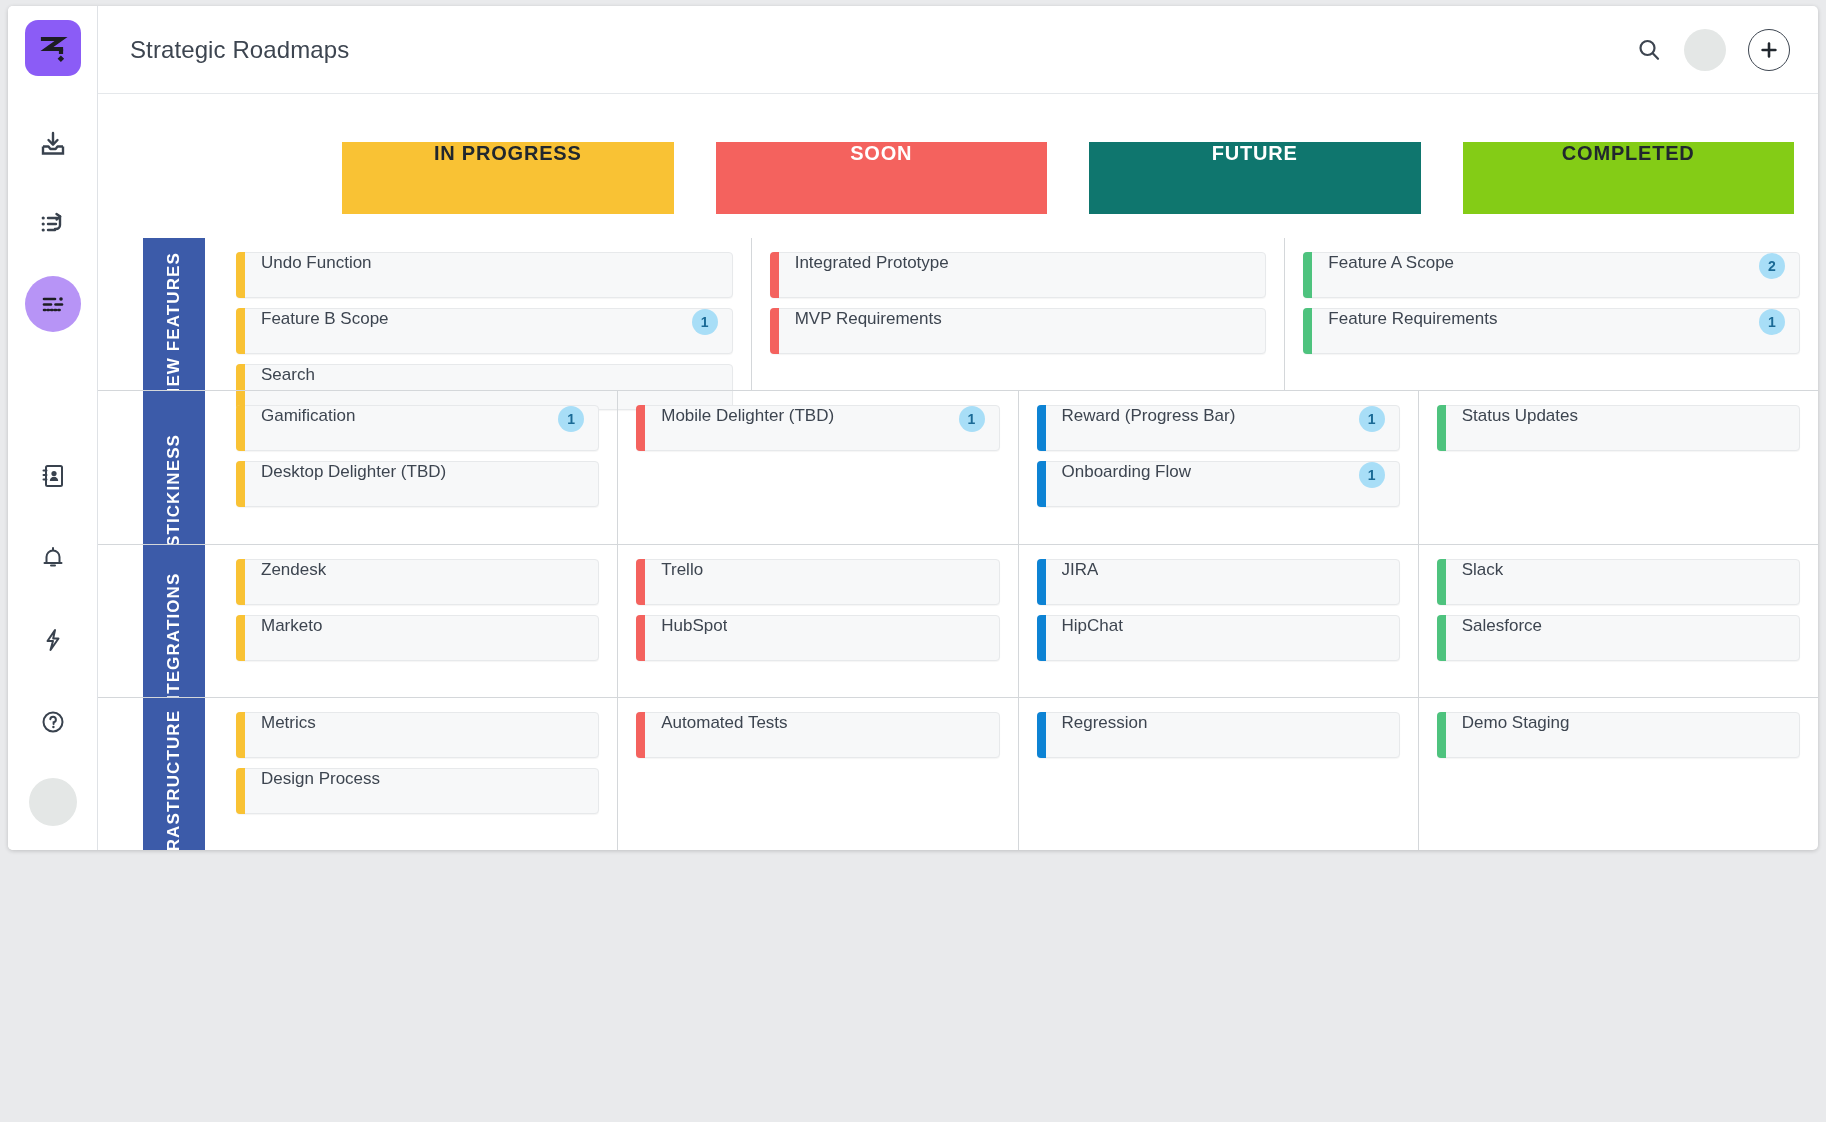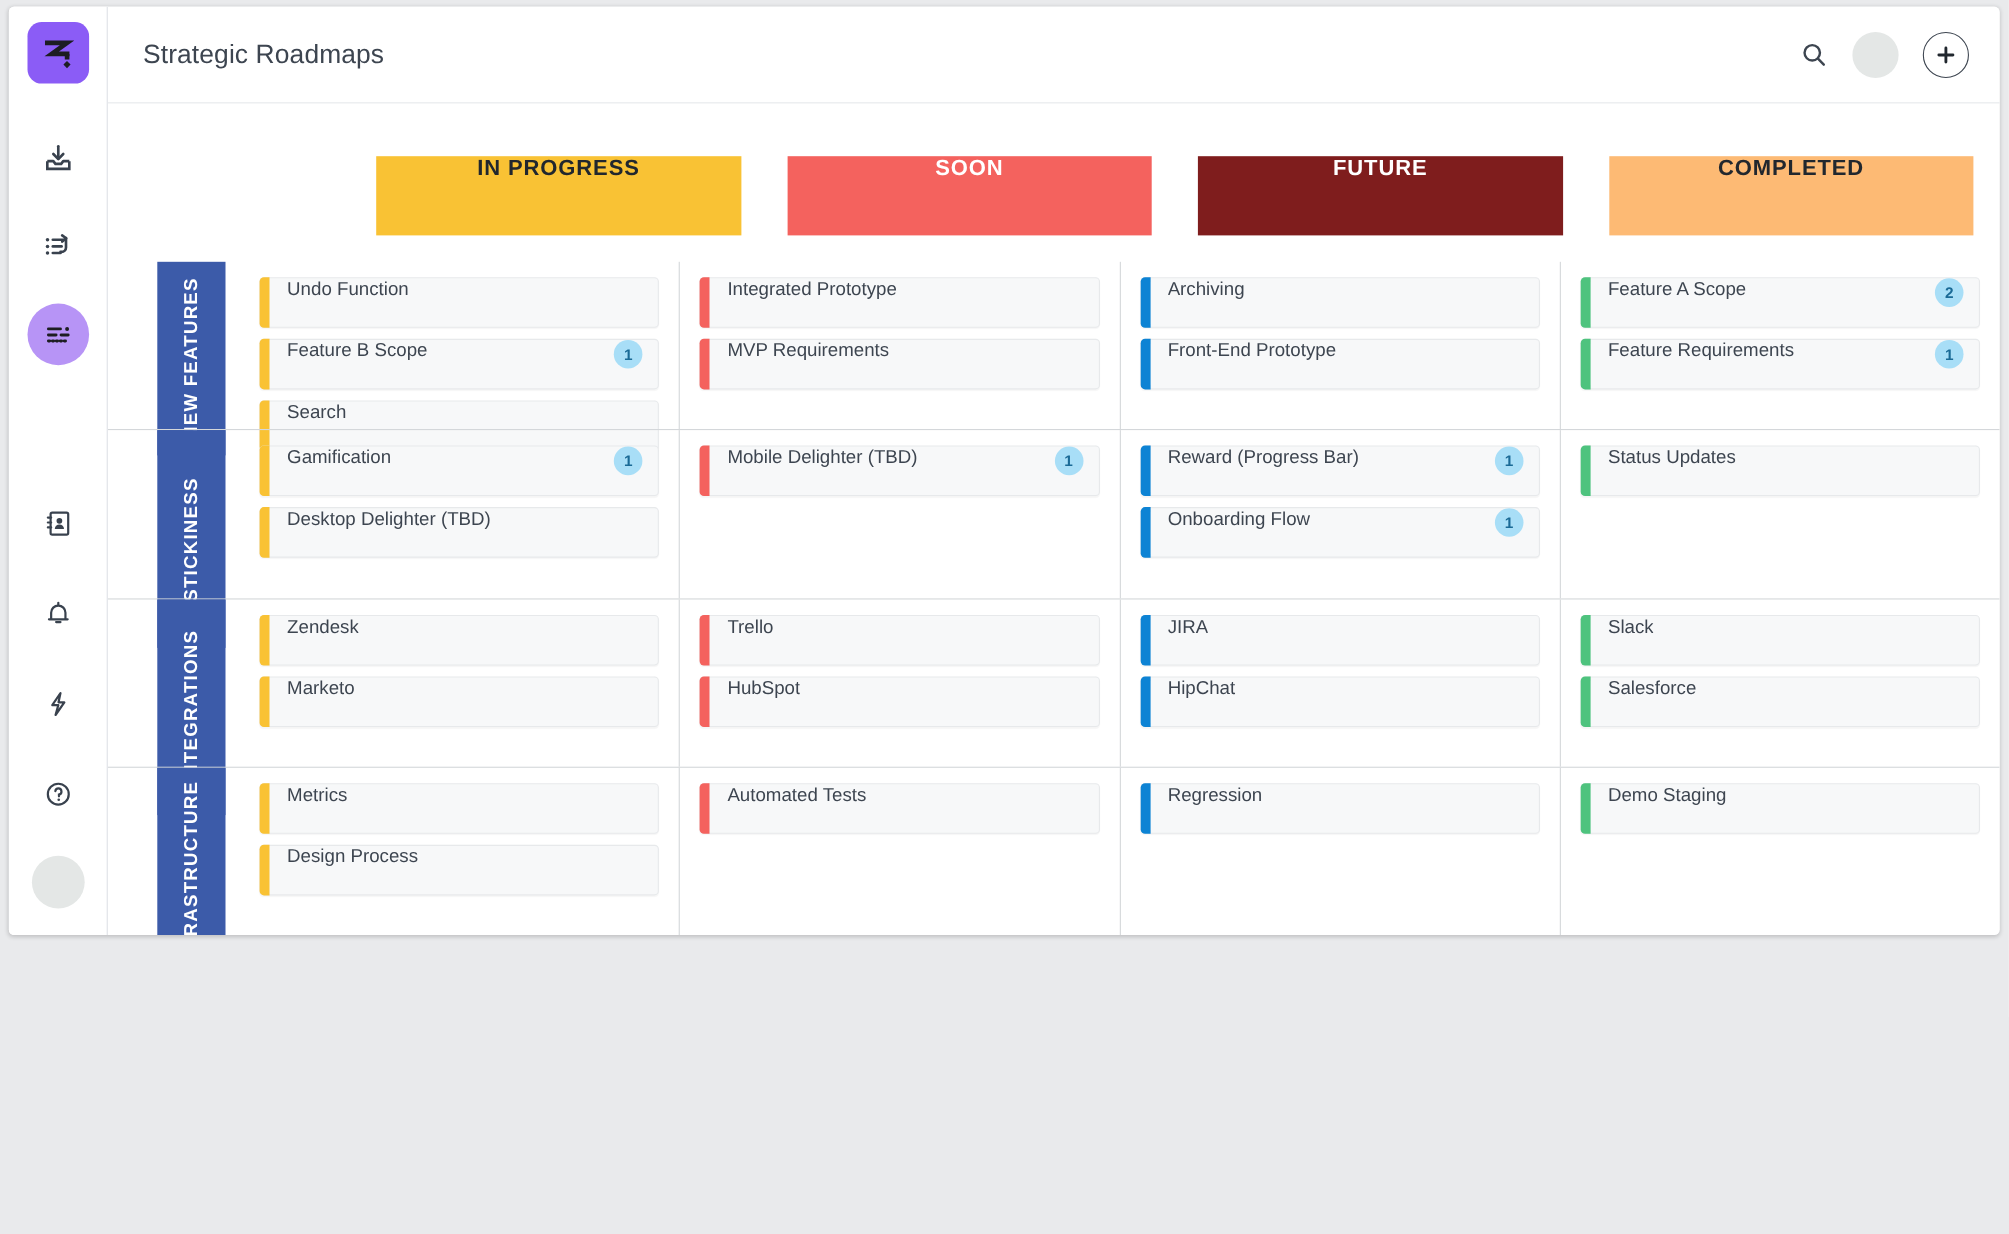--- a/index.html
+++ b/index.html
@@ -283,24 +283,24 @@
       <div class="board-inner">
 
         <div class="col-header-row">
           <div class="rowlabel-spacer"></div>
           <div class="col-header" style="background: rgb(249, 194, 52); color: rgb(33, 39, 46);">
             <span>IN PROGRESS</span>
           </div>
           <div class="col-header" style="background: rgb(244, 98, 94); color: rgb(255, 255, 255);">
             <span>SOON</span>
           </div>
-          <div class="col-header" style="background: #7f1d1d; color: rgb(255, 255, 255);">
+          <div class="col-header" style="background: #0f766e; color: rgb(255, 255, 255);">
             <span>FUTURE</span>
           </div>
-          <div class="col-header" style="background: #fdba74; color: rgb(33, 39, 46);">
+          <div class="col-header" style="background: #84cc16; color: rgb(33, 39, 46);">
             <span>COMPLETED</span>
           </div>
         </div>
 
         <div class="grid-area" id="grid-area">
             <div class="brow">
               <div class="rowlabel-cell">
                 <div class="rowlabel rl-h1">NEW FEATURES</div>
               </div>
               <div class="cell first">
@@ -317,28 +317,20 @@
               </div>
               <div class="cell">
                 <div class="card c-red">
                   <span class="card-title">Integrated Prototype</span>
                 </div>
                 <div class="card c-red">
                   <span class="card-title">MVP Requirements</span>
                 </div>
               </div>
               <div class="cell">
-                <div class="card c-blue">
-                  <span class="card-title">Archiving</span>
-                </div>
-                <div class="card c-blue">
-                  <span class="card-title">Front-End Prototype</span>
-                </div>
-              </div>
-              <div class="cell">
                 <div class="card c-green">
                   <span class="card-title">Feature A Scope</span>
                   <span class="badge">2</span>
                 </div>
                 <div class="card c-green">
                   <span class="card-title">Feature Requirements</span>
                   <span class="badge">1</span>
                 </div>
               </div>
             </div>

